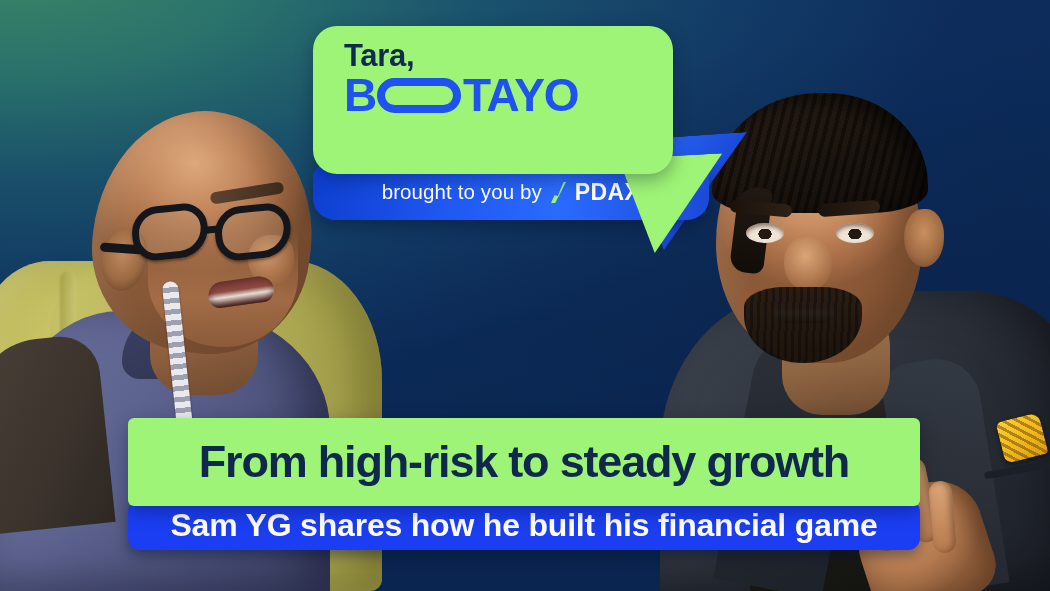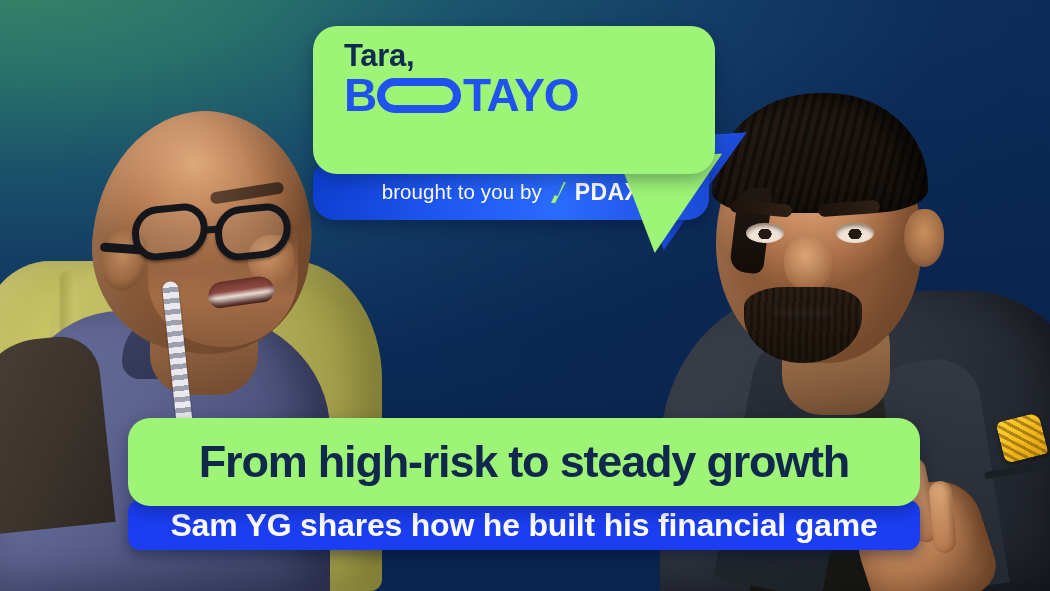--- a/index.html
+++ b/index.html
@@ -290,21 +290,21 @@
     font-family:"Liberation Sans", sans-serif;
   }
 
   .bubble-tail-green {
     position:absolute; left:308px; top:130px; width:104px; height:96px;
     background:#9ef476;
     clip-path: polygon(0% 0%, 100% 0%, 30% 100%);
     transform:rotate(-3deg);
   }
   .bubble {
-    position:absolute; left:0; top:0; width:402px; height:148px;
+    position:absolute; left:0; top:0; width:360px; height:148px;
     background:#9ef476; border-radius:24px;
     box-shadow:0 6px 18px rgba(4,16,50,.35);
     padding:13px 0 0 31px;
   }
   .logo-tara {
     color:#112a4f; font-size:31px; font-weight:700; line-height:34px;
     letter-spacing:-.3px; font-family:"Liberation Sans", sans-serif;
   }
   .logo-boonding {
     display:flex; align-items:center; margin-top:-1px; height:46px;
@@ -328,21 +328,21 @@
     background:#1b3ef2; border-radius:12px;
     display:flex; align-items:center; justify-content:center;
     box-shadow:0 5px 14px rgba(4,14,48,.45);
   }
   .banner-sub-text {
     color:#ffffff; font-size:32px; font-weight:700; letter-spacing:-.2px;
     font-family:"Liberation Sans", sans-serif; white-space:nowrap;
   }
   .banner-main {
     position:absolute; left:128px; top:418px; width:792px; height:88px;
-    background:#9ef476; border-radius:22px;
+    background:#9ef476; border-radius:6px;
     display:flex; align-items:center; justify-content:center;
     box-shadow:0 6px 18px rgba(4,14,48,.35);
   }
   .banner-main-text {
     color:#11284d; font-size:45px; font-weight:700; letter-spacing:-1.2px;
     font-family:"Liberation Sans", sans-serif; white-space:nowrap;
   }
 </style>
 </head>
 <body>

